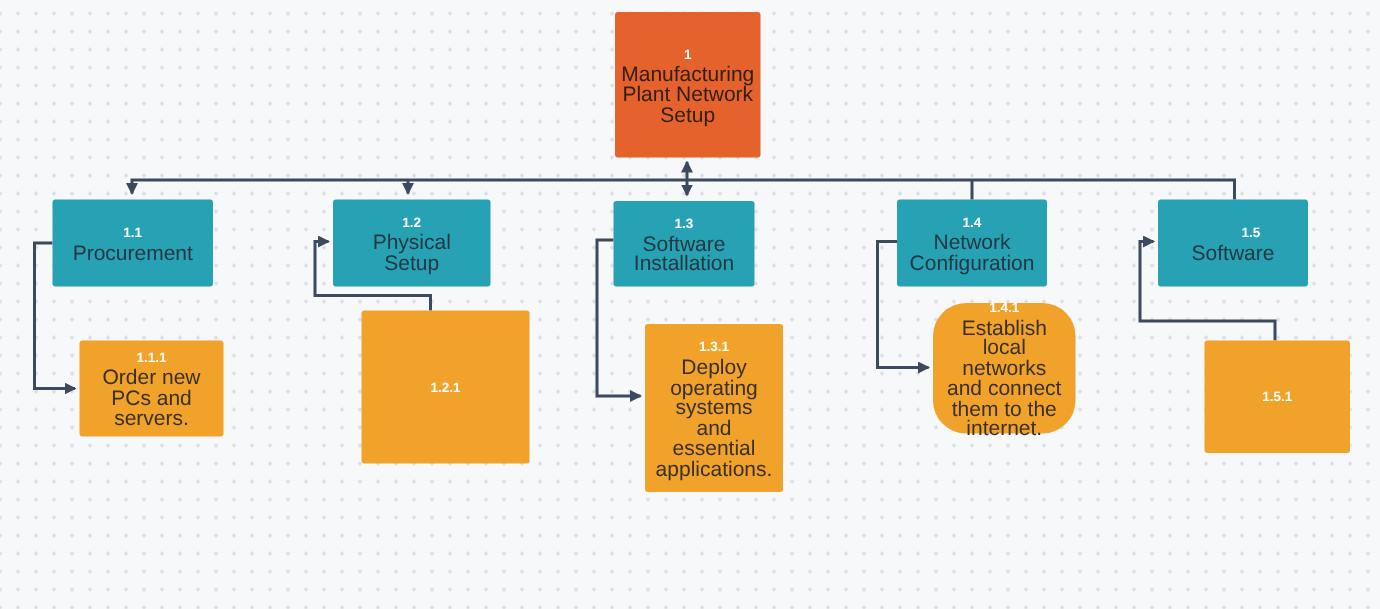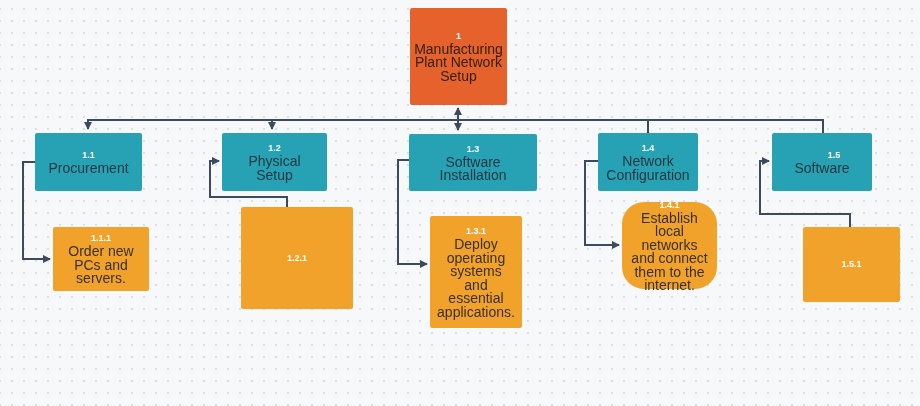--- a/index.html
+++ b/index.html
@@ -94,21 +94,21 @@
   </div>
 
   <div class="node phase" style="left: 35px; top: 133px; width: 107px; height: 58px; background: rgb(39, 162, 180);">
     <div class="nid" style="color: rgb(255, 255, 255);">1.1</div>
     <div class="nlabel">Procurement</div>
   </div>
   <div class="node phase" style="left: 222px; top: 133px; width: 105px; height: 58px; background: rgb(39, 162, 180);">
     <div class="nid" style="color: rgb(255, 255, 255);">1.2</div>
     <div class="nlabel">Physical Setup</div>
   </div>
-  <div class="node phase" style="left: 409px; top: 134px; width: 128px; height: 57px; background: rgb(39, 162, 180);">
+  <div class="node phase" style="left: 409px; top: 134px; width: 94px; height: 57px; background: rgb(39, 162, 180);">
     <div class="nid" style="color: rgb(255, 255, 255);">1.3</div>
     <div class="nlabel">Software Installation</div>
   </div>
   <div class="node phase" style="left: 598px; top: 133px; width: 100px; height: 58px; background: rgb(39, 162, 180);">
     <div class="nid" style="color: rgb(255, 255, 255); text-align: right;">1.4</div>
     <div class="nlabel">Network Configuration</div>
   </div>
   <div class="node phase" style="left: 772px; top: 133px; width: 100px; height: 58px; background: rgb(39, 162, 180);">
     <div class="nid" style="color: rgb(255, 255, 255); margin-left: 24px;">1.5</div>
     <div class="nlabel">Software</div>

